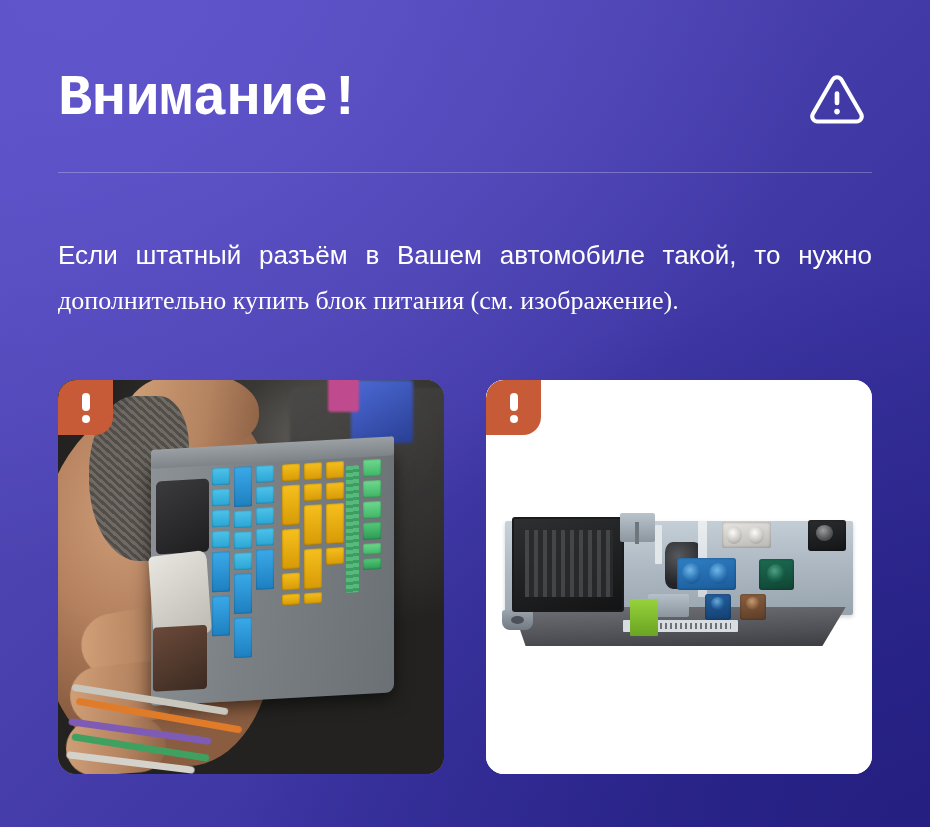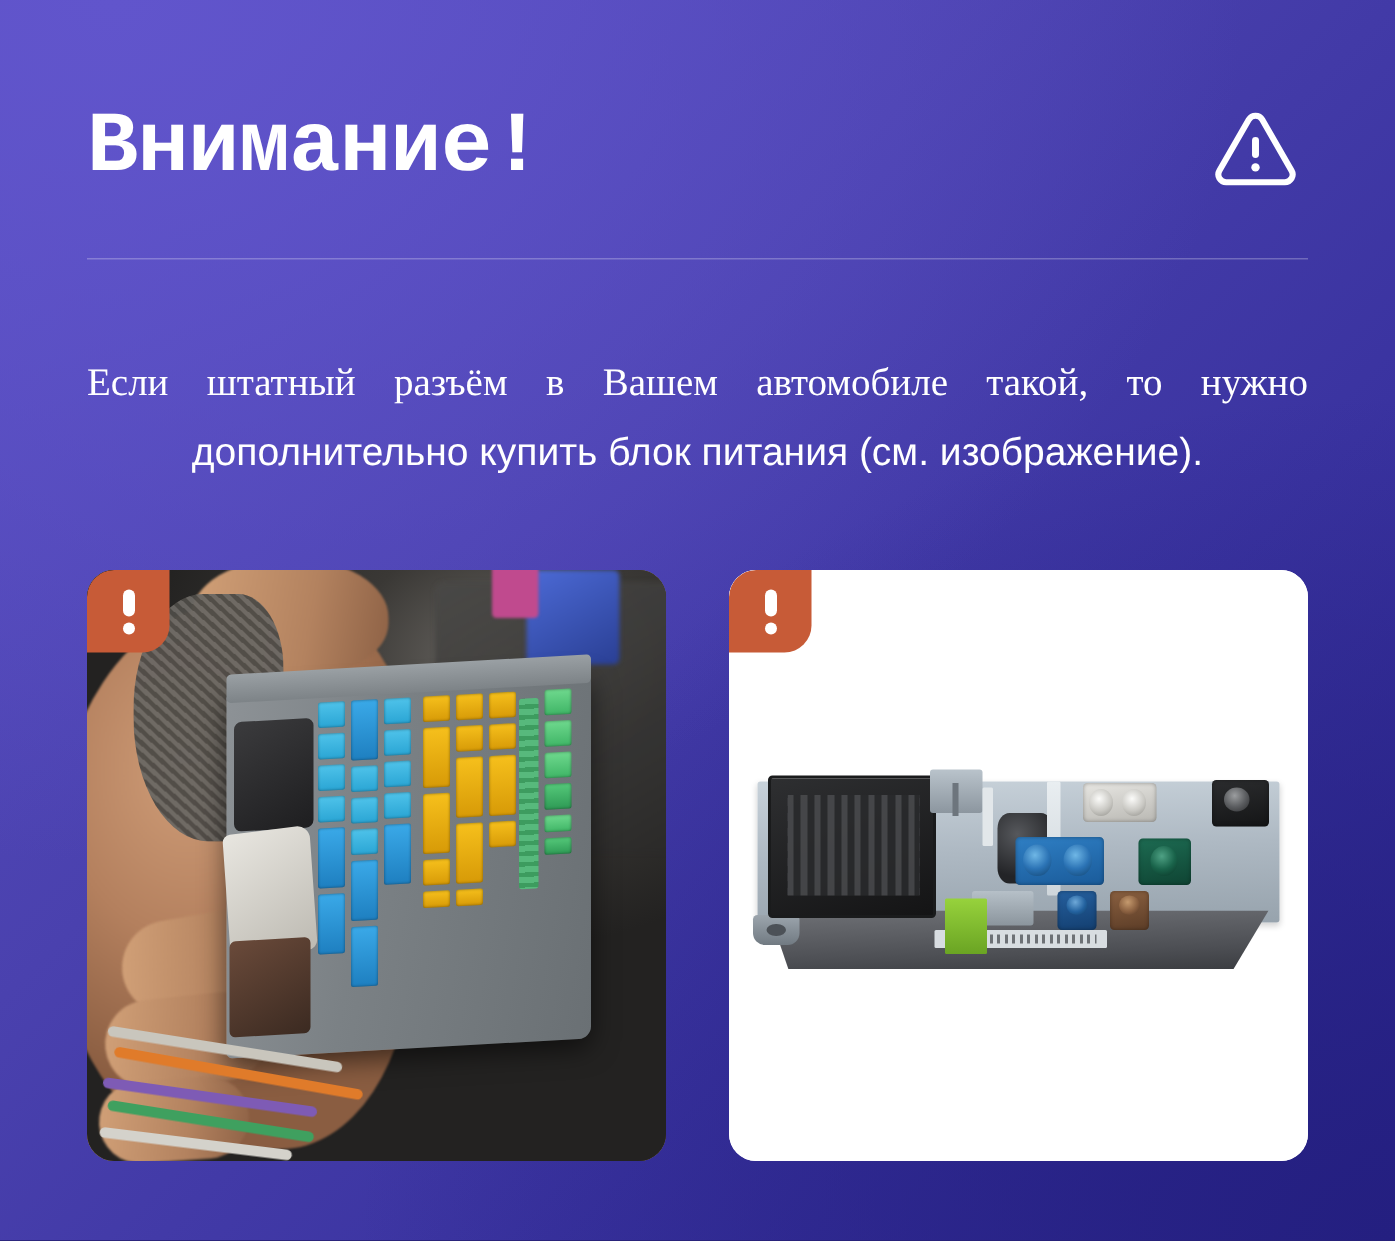--- a/index.html
+++ b/index.html
@@ -71,23 +71,22 @@
     color: #ffffff;
     font-size: 26px;
     line-height: 46px;
     text-align: justify;
     text-justify: inter-word;
   }
   .body-text > span { display: block; }
   .line-justify {
     text-align: justify;
     text-align-last: justify;
-    font-family: Liberation Serif, serif;
-  }
-  .line-last { text-align: center; }
+  }
+  .line-last { text-align: left; font-family: Liberation Serif, serif; }
 
   
   .cards {
     position: absolute;
     left: 58px;
     top: 380px;
     width: 814px;
     height: 394px;
     display: flex;
     justify-content: space-between;

